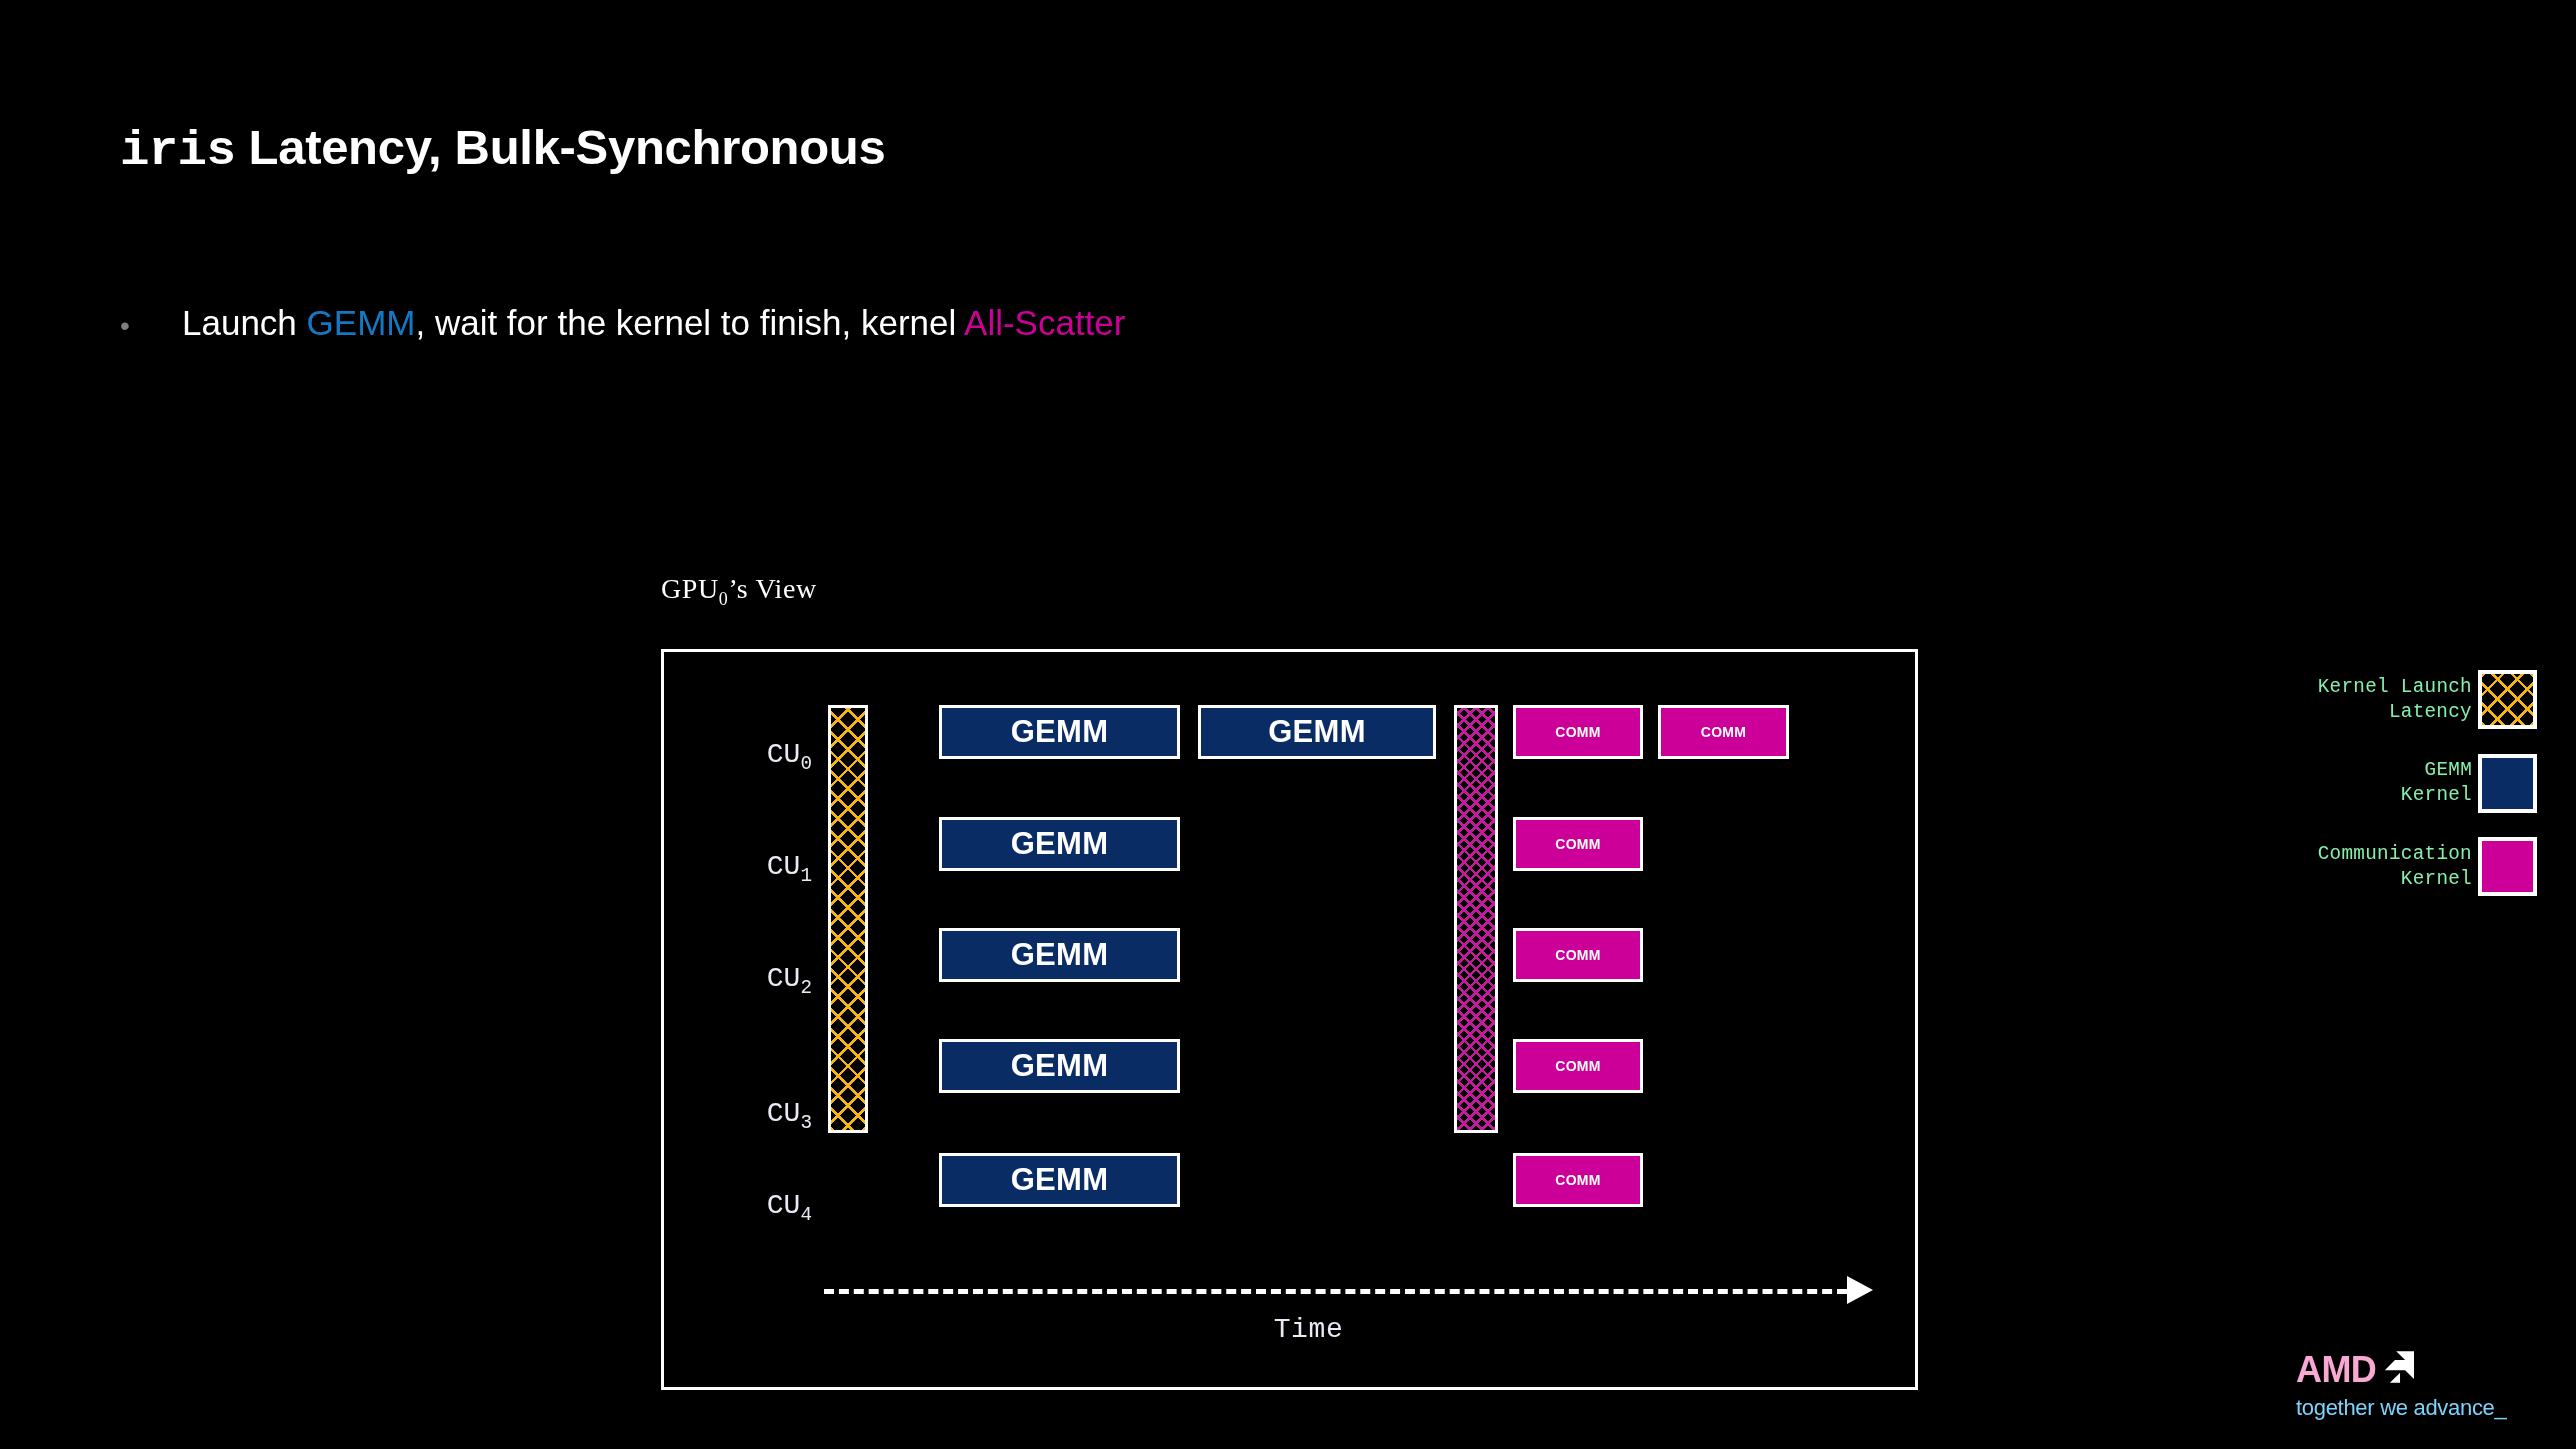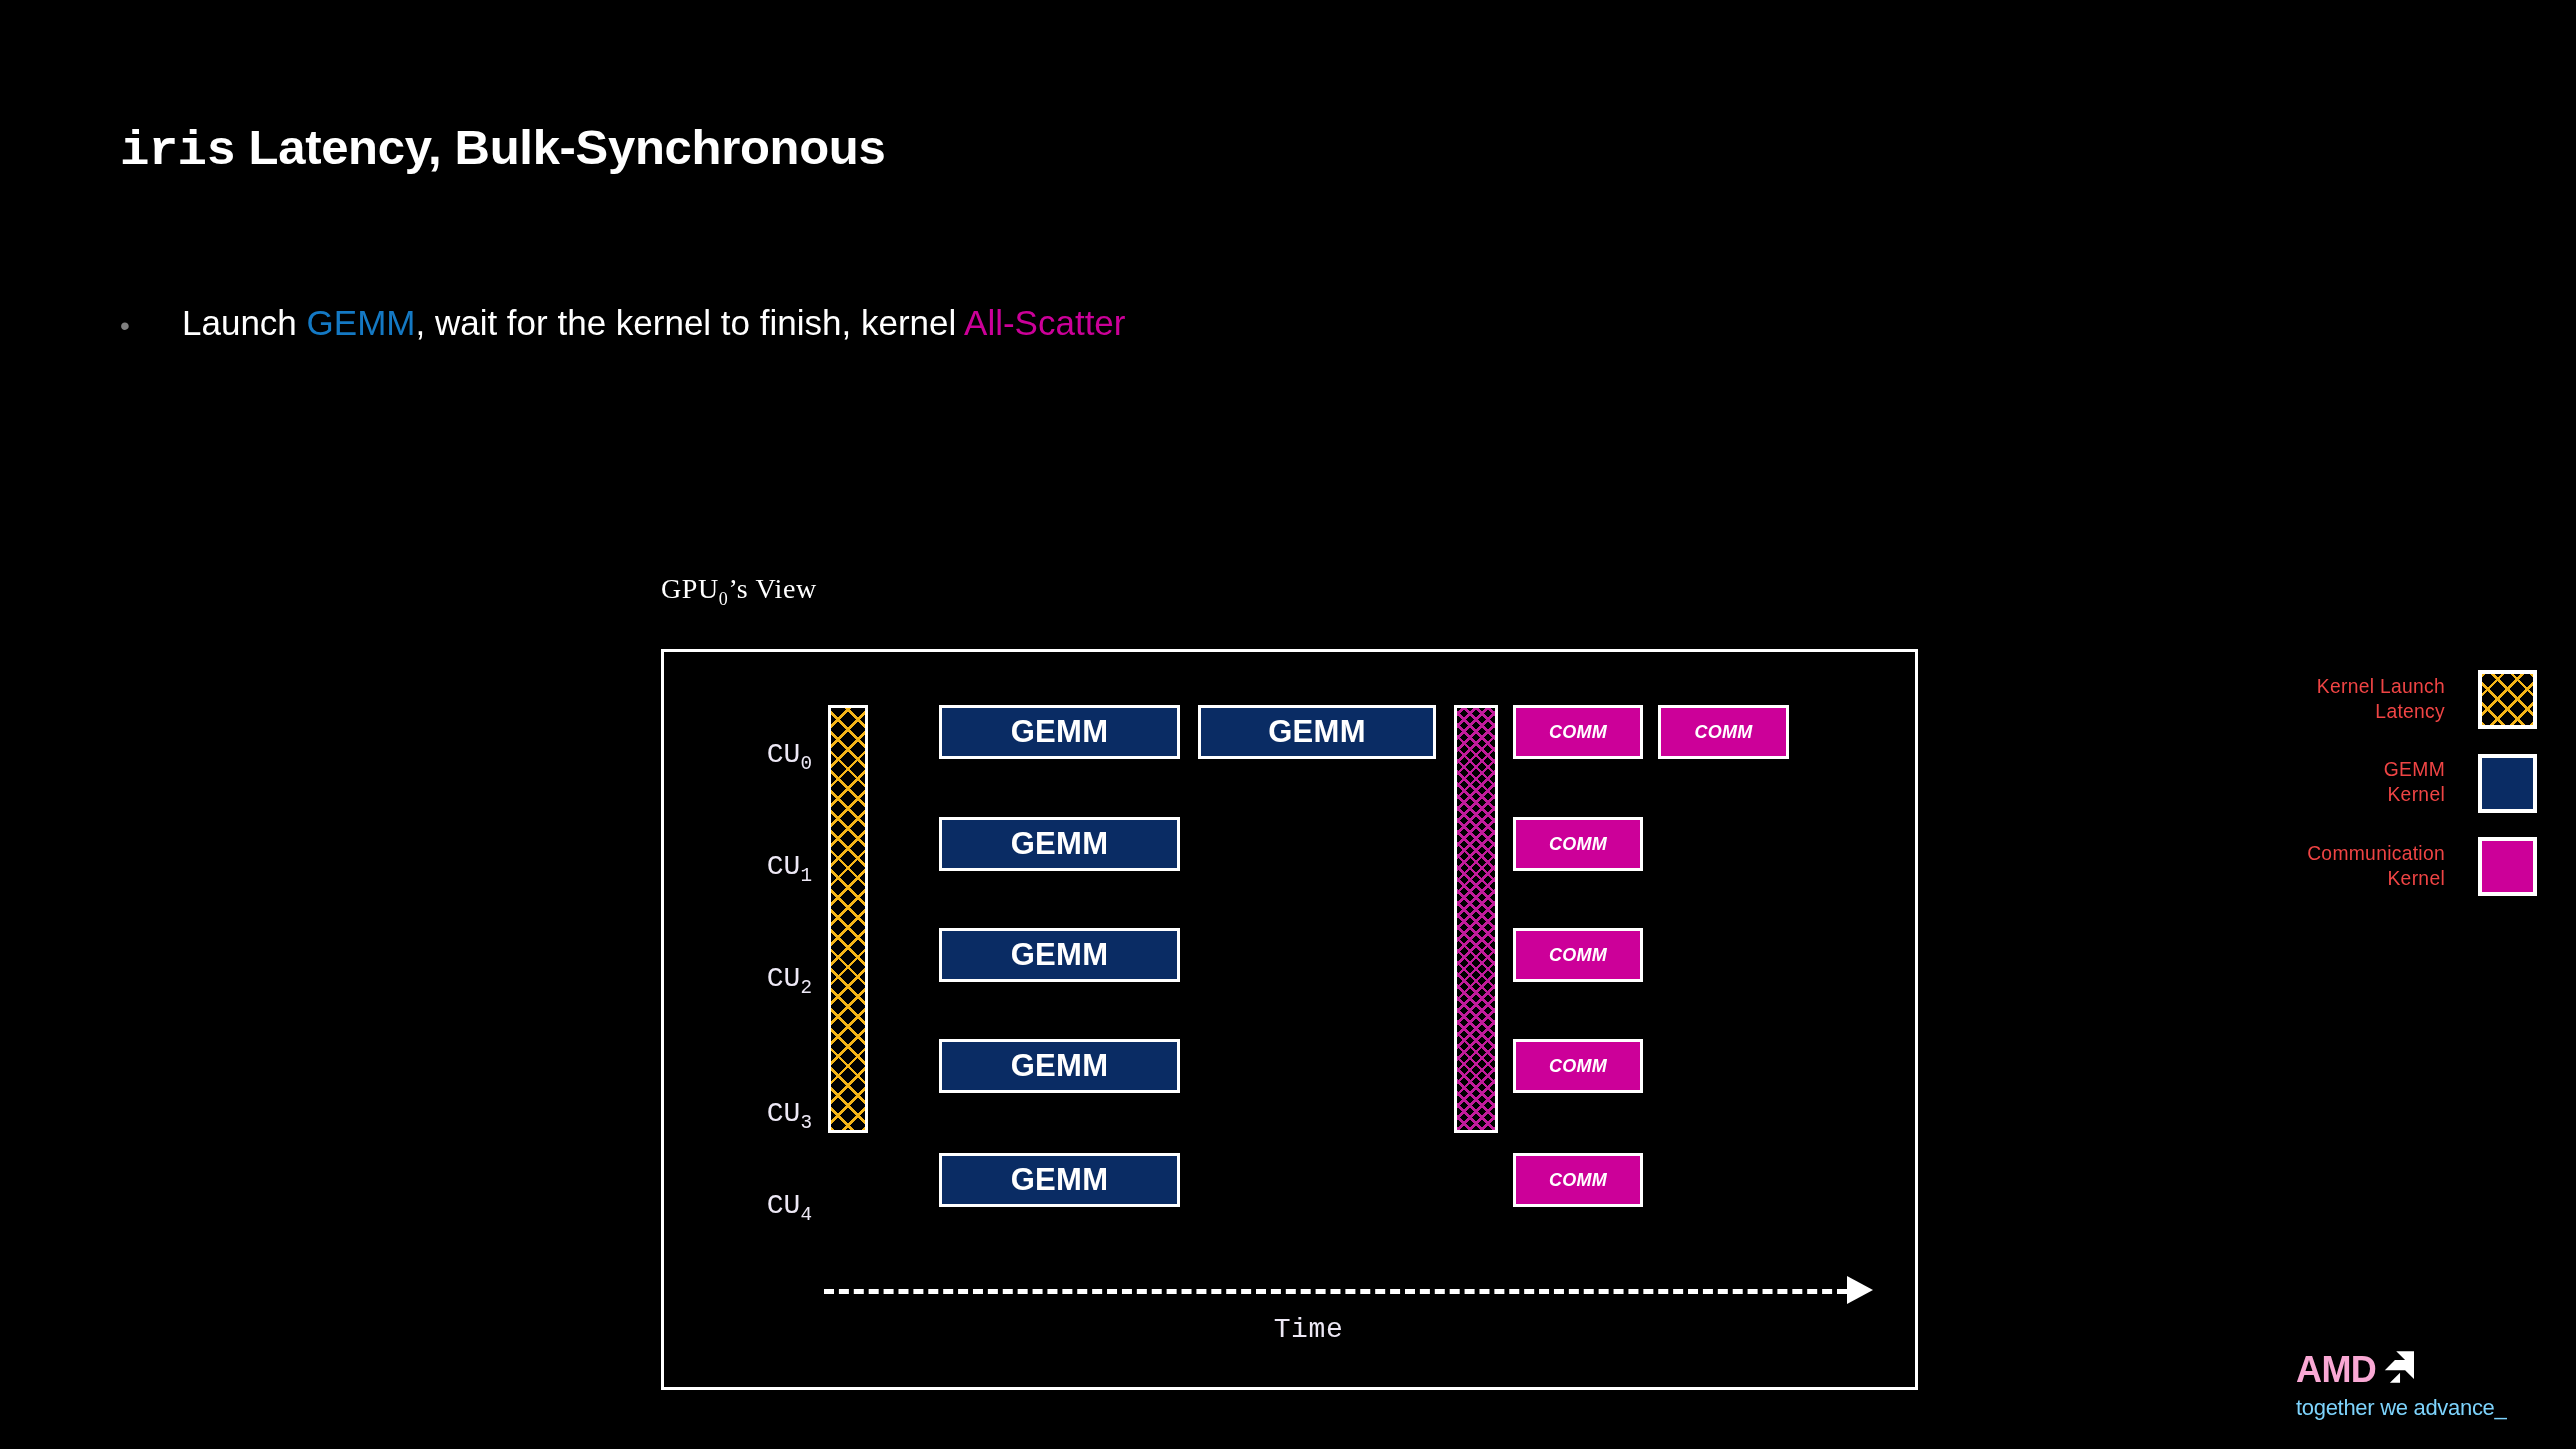--- a/index.html
+++ b/index.html
@@ -110,22 +110,21 @@
     font-weight: bold;
     color: #ffffff;
     letter-spacing: 0.3px;
   }
   .blk-gemm {
     background: #0A2C64;
     font-size: 31px;
   }
   .blk-comm {
     background: #CC0099;
-    font-size: 18px;
-    font-style: italic;
+    font-size: 14px;
   }
   .blk-launch {
     background-color: #000000;
     background-image:
       repeating-linear-gradient(45deg,  #F5B518 0 2.6px, transparent 2.6px 14px),
       repeating-linear-gradient(-45deg, #F5B518 0 2.6px, transparent 2.6px 14px);
   }
   .blk-sync {
     background-color: #000000;
     background-image:
@@ -180,26 +179,26 @@
     width: 309px;
   }
   .legend-row {
     display: flex;
     align-items: center;
     justify-content: flex-end;
     margin-bottom: 24.5px;
     height: 59px;
   }
   .legend-text {
-    font-family: Liberation Sans, sans-serif;
+    font-family: Liberation Mono, monospace;
     font-size: 19.3px;
     line-height: 1.28;
-    color: #ef4444;
+    color: #86efac;
     text-align: right;
-    padding-right: 33px;
+    padding-right: 6px;
     white-space: pre-line;
     letter-spacing: 0.3px;
   }
   .legend-swatch {
     width: 59px;
     height: 59px;
     flex: 0 0 59px;
     box-sizing: border-box;
     border: 4.5px solid #ffffff;
   }

